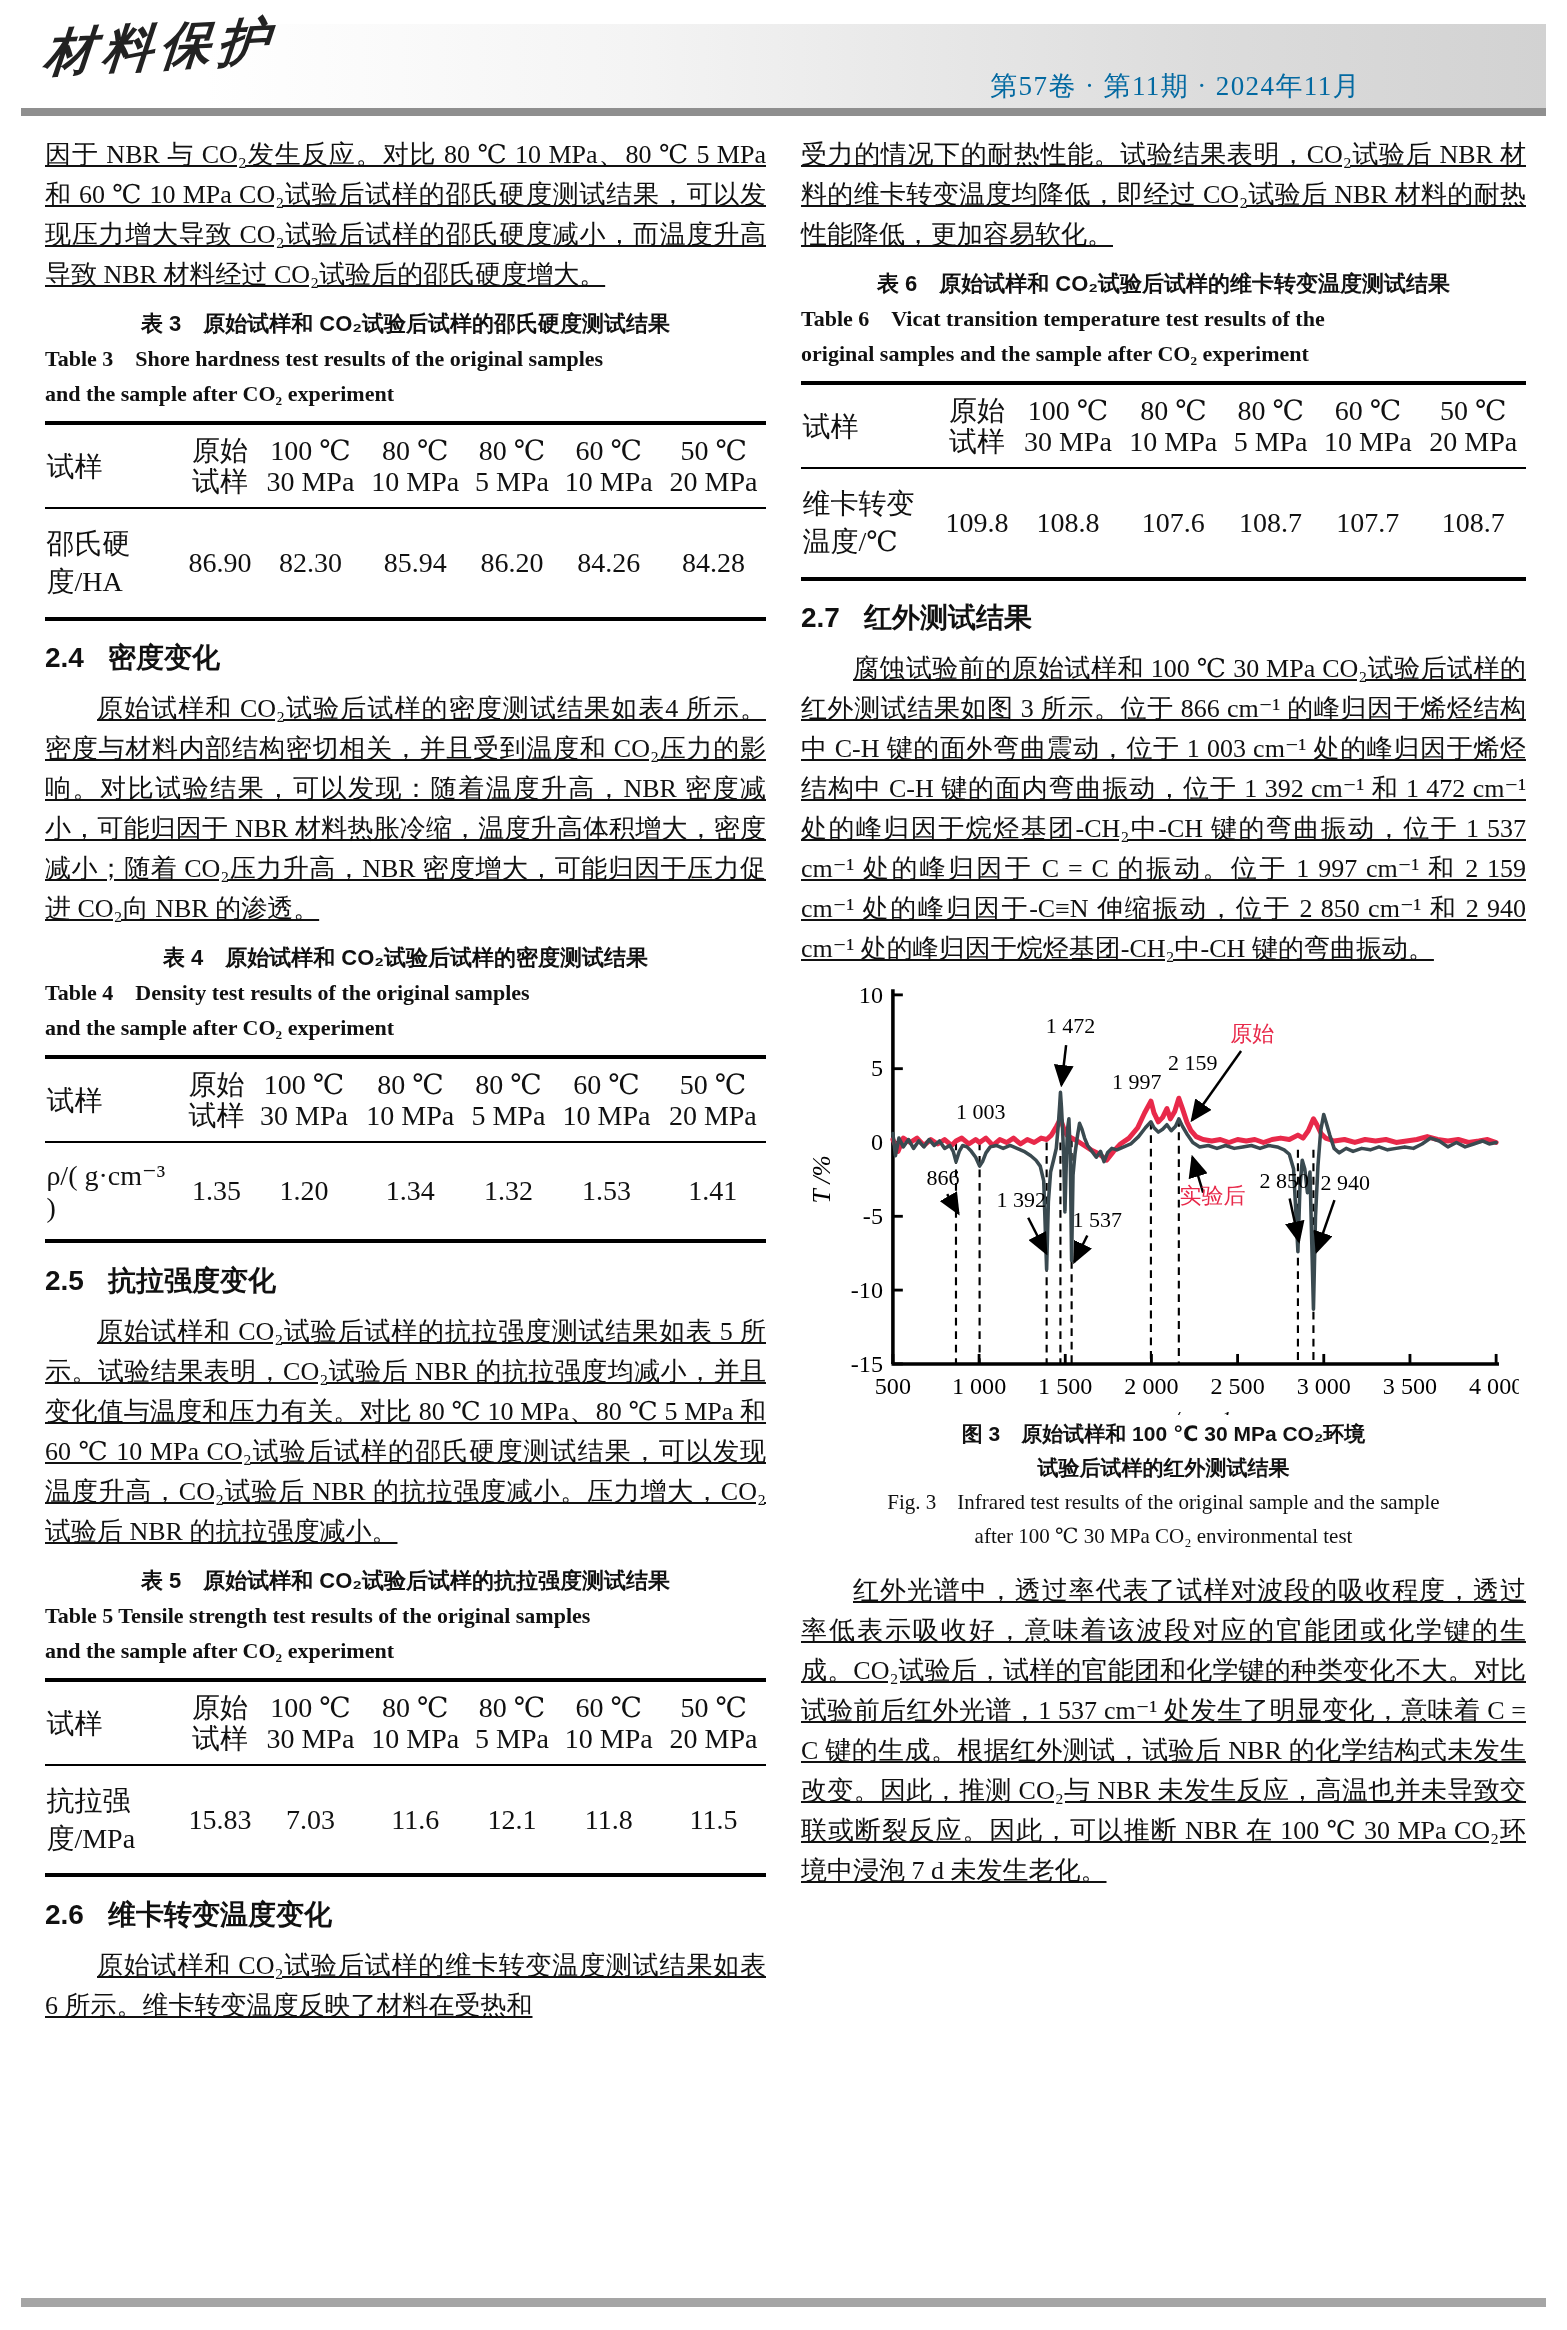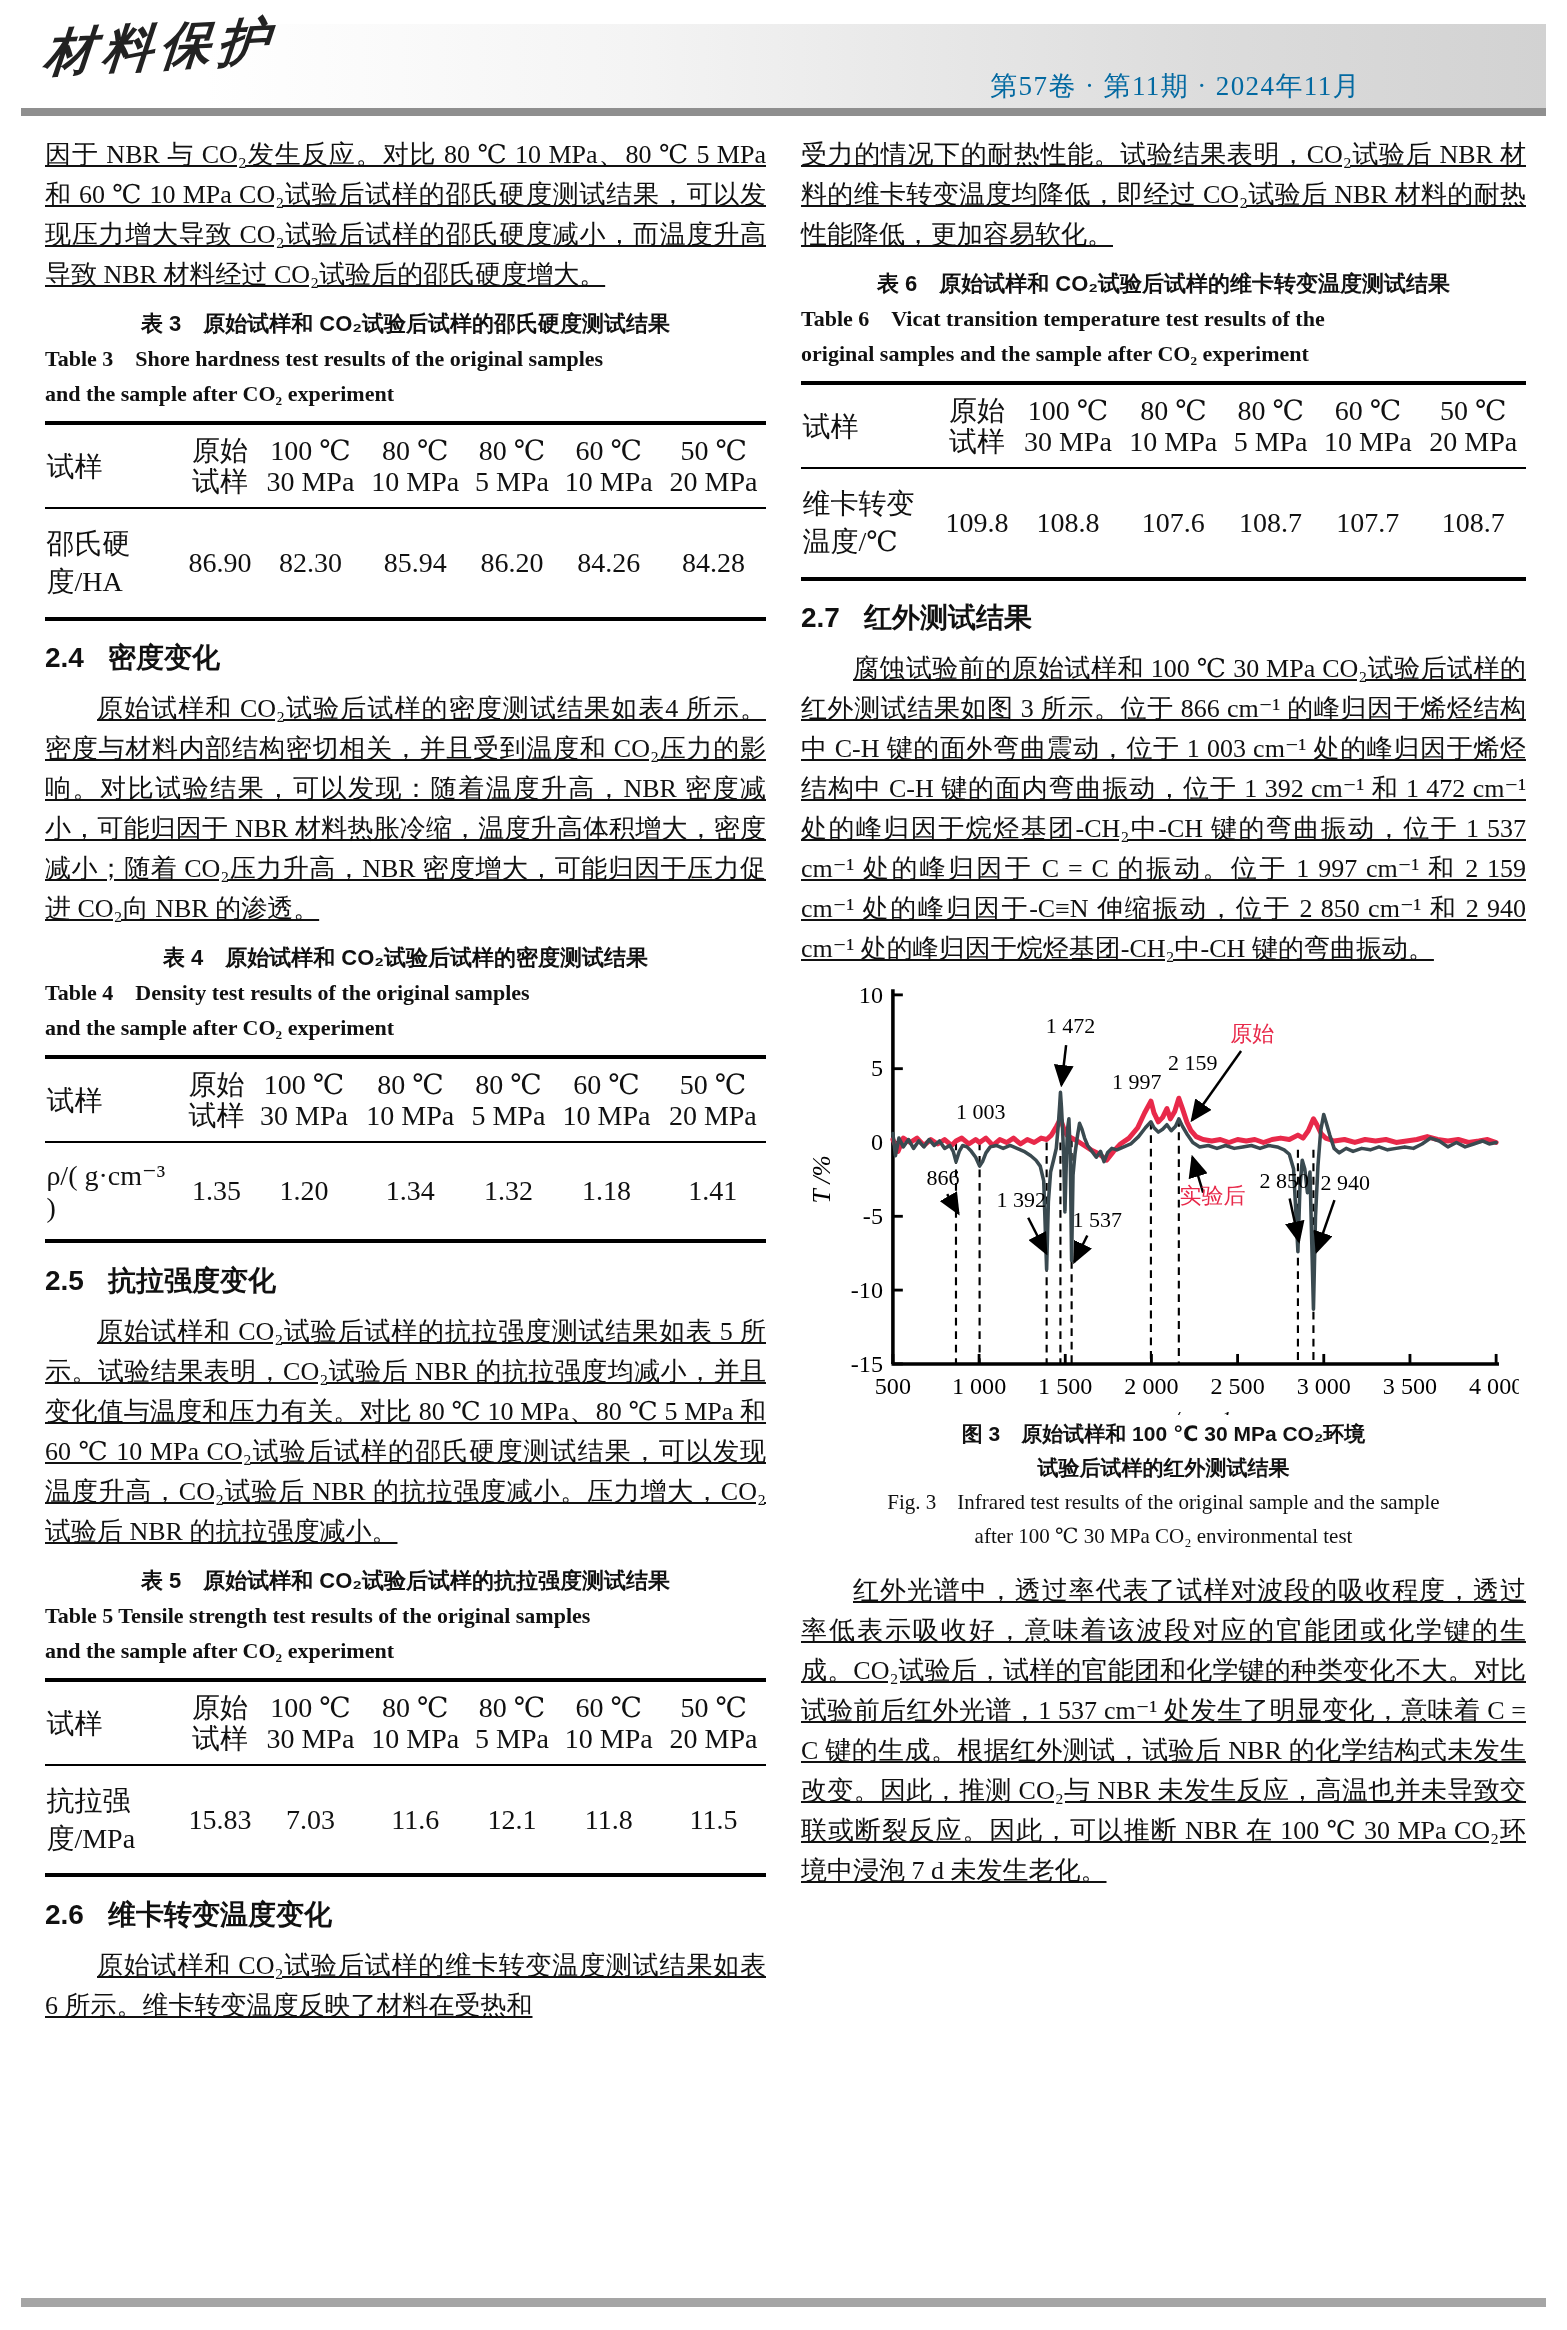--- a/index.html
+++ b/index.html
@@ -137,21 +137,21 @@
               <span>50 ℃</span>
               <span>20 MPa</span>
             </td>
       </tr>
       <tr class="vals">
         <td class="lbl">ρ/( g·cm⁻³ )</td>
         <td>1.35</td>
         <td>1.20</td>
         <td>1.34</td>
         <td>1.32</td>
-        <td>1.18</td>
+        <td>1.53</td>
         <td>1.41</td>
       </tr>
     </tbody>
       </table>
 
     <h3 class="section"><span class="sec-no">2.5</span><span>抗拉强度变化</span></h3>
     <p class="body indent">原始试样和 CO₂试验后试样的抗拉强度测试结果如表 5 所示。试验结果表明，CO₂试验后 NBR 的抗拉强度均减小，并且变化值与温度和压力有关。对比 80 ℃ 10 MPa、80 ℃ 5 MPa 和 60 ℃ 10 MPa CO₂试验后试样的邵氏硬度测试结果，可以发现温度升高，CO₂试验后 NBR 的抗拉强度减小。压力增大，CO₂试验后 NBR 的抗拉强度减小。</p>
 
     <div class="cap-cn">表 5　原始试样和 CO₂试验后试样的抗拉强度测试结果</div>
     <div class="cap-en">Table 5 Tensile strength test results of the original samples</div>

